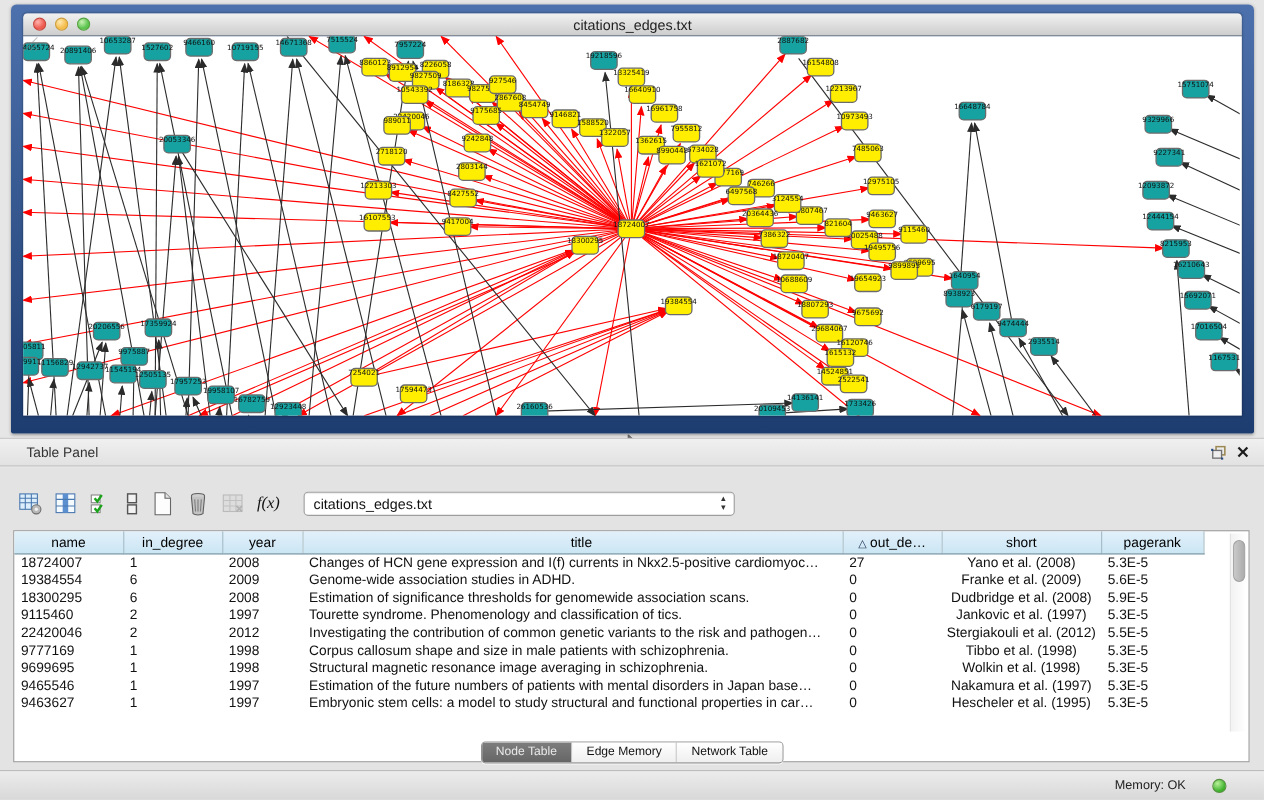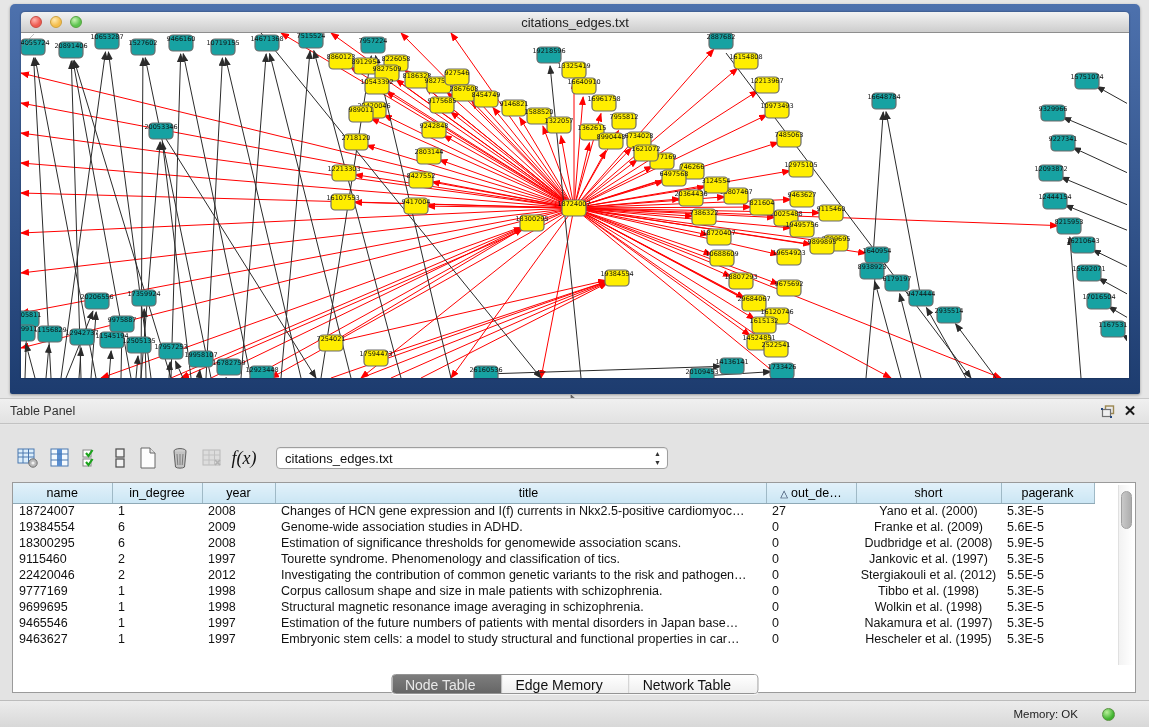--- a/index.html
+++ b/index.html
@@ -25,31 +25,31 @@
   .net-canvas svg { position:absolute; left:0; top:0; }
   .grip { position:absolute; right:2px; bottom:2px; width:14px; height:14px; opacity:.55; }
 
   
   .divider-cursor { position:absolute; left:570px; top:395px; font-size:10px; color:#555; }
 
   
   .tp-header { position:absolute; left:0; top:398px; width:1149px; height:26px;
     background:linear-gradient(#f0f0f0,#e2e2e2); border-top:1px solid #c8c8c8;
     border-bottom:1px solid #c2c2c2; display:flex; align-items:center; }
-  .tp-header .tp-title { font-size:12.5px; color:#333; padding-left:10px; flex:1; }
+  .tp-header .tp-title { font-size:12.5px; color:#333; padding-left:24px; flex:1; }
   .tp-header .hbtn { width:22px; height:20px; display:flex; align-items:center; justify-content:center; cursor:default; }
   .tp-header .hbtn:last-child { margin-right:8px; }
   .close-x { font-size:15px; font-weight:bold; color:#1a1a1a; }
 
   .tp-body { position:absolute; left:0; top:425px; width:1149px; height:275px; background:#e3e3e3; }
 
   .toolbar { position:absolute; left:14px; top:20px; height:26px; display:flex; align-items:center; }
   .tbtn { width:28px; height:26px; display:flex; align-items:center; justify-content:center; margin-right:4px; }
   .tbtn.nar { width:20px; }
-  .fx { font-family:"Liberation Serif", serif; font-style:italic; font-size:18px; color:#111; }
+  .fx { font-family:"Liberation Serif", serif; font-style:italic; font-size:15px; color:#111; }
   .combo { margin-left:14px; width:392px; height:22px; background:#fff; border:1px solid #9e9e9e;
     border-radius:4px; display:flex; align-items:center; font-size:13px; color:#111;
     padding-left:8px; position:relative; box-shadow:inset 0 1px 1px rgba(0,0,0,.08); }
   .combo .steppers { position:absolute; right:6px; top:1px; font-size:7px; color:#333; line-height:9px; text-align:center; }
 
   .tablewrap { position:absolute; left:12px; top:57px; width:1124px; height:211px;
     background:#fff; border:1px solid #9a9a9a; overflow:hidden; }
   table.grid { border-collapse:collapse; table-layout:fixed; width:1081px; }
   .grid th { height:20px; background:linear-gradient(#e2f1fa,#cbe6f4); border-right:1px solid #9fb9c6;
     border-bottom:1px solid #8fa9b6; font-size:12.5px; font-weight:normal; color:#000; text-align:center;
@@ -59,21 +59,21 @@
   .grid td.ctr { text-align:center; padding-left:0; }
   .sorttri { font-size:10px; color:#235; margin-right:3px; }
   .vscroll { position:absolute; right:2px; top:2px; width:15px; height:180px;
     background:linear-gradient(90deg,#f2f2f2,#ffffff); border-left:1px solid #e0e0e0; }
   .vthumb { position:absolute; left:2px; top:6px; width:11px; height:38px; border-radius:6px;
     background:linear-gradient(90deg,#c9c9c9,#adadad); border:1px solid #a0a0a0; }
 
   .tabs { position:absolute; left:50%; top:249px; transform:translateX(-50%); display:flex;
     border:1px solid #949494; border-radius:4px; overflow:hidden; background:#fff; height:20px;
     box-shadow:0 1px 0 rgba(255,255,255,.7); }
-  .tab { font-size:14px; padding:2px 26px 0 13px; color:#111; background:linear-gradient(#ffffff,#efefef);
+  .tab { font-size:11px; padding:2px 13px 0 13px; color:#111; background:linear-gradient(#ffffff,#efefef);
     border-right:1px solid #bdbdbd; }
   .tab:last-child { border-right:none; }
   .tab.sel { background:linear-gradient(#7d7d7d,#666666); color:#e9e9e9; }
 
   
   .statusbar { position:absolute; left:0; top:700px; width:1149px; height:27px;
     background:linear-gradient(#ececec,#d8d8d8); border-top:1px solid #bcbcbc;
     display:flex; align-items:center; justify-content:flex-end; }
   .mem { font-size:11.5px; color:#222; margin-right:24px; }
   .memdot { width:13px; height:13px; border-radius:50%; margin-right:34px;
@@ -798,21 +798,21 @@
             <th style="width: 93px;">pagerank</th>
           </tr>
         </thead>
       <tbody id="tbody-rows">
           <tr>
             <td>18724007</td>
             <td>1</td>
             <td>2008</td>
             <td>Changes of HCN gene expression and I(f) currents in Nkx2.5-positive cardiomyoc…</td>
             <td>27</td>
-            <td class="ctr">Yano et al. (2000)</td>
+            <td class="ctr">Yano et al. (2008)</td>
             <td>5.3E-5</td>
           </tr>
           <tr>
             <td>19384554</td>
             <td>6</td>
             <td>2009</td>
             <td>Genome-wide association studies in ADHD.</td>
             <td>0</td>
             <td class="ctr">Franke et al. (2009)</td>
             <td>5.6E-5</td>

